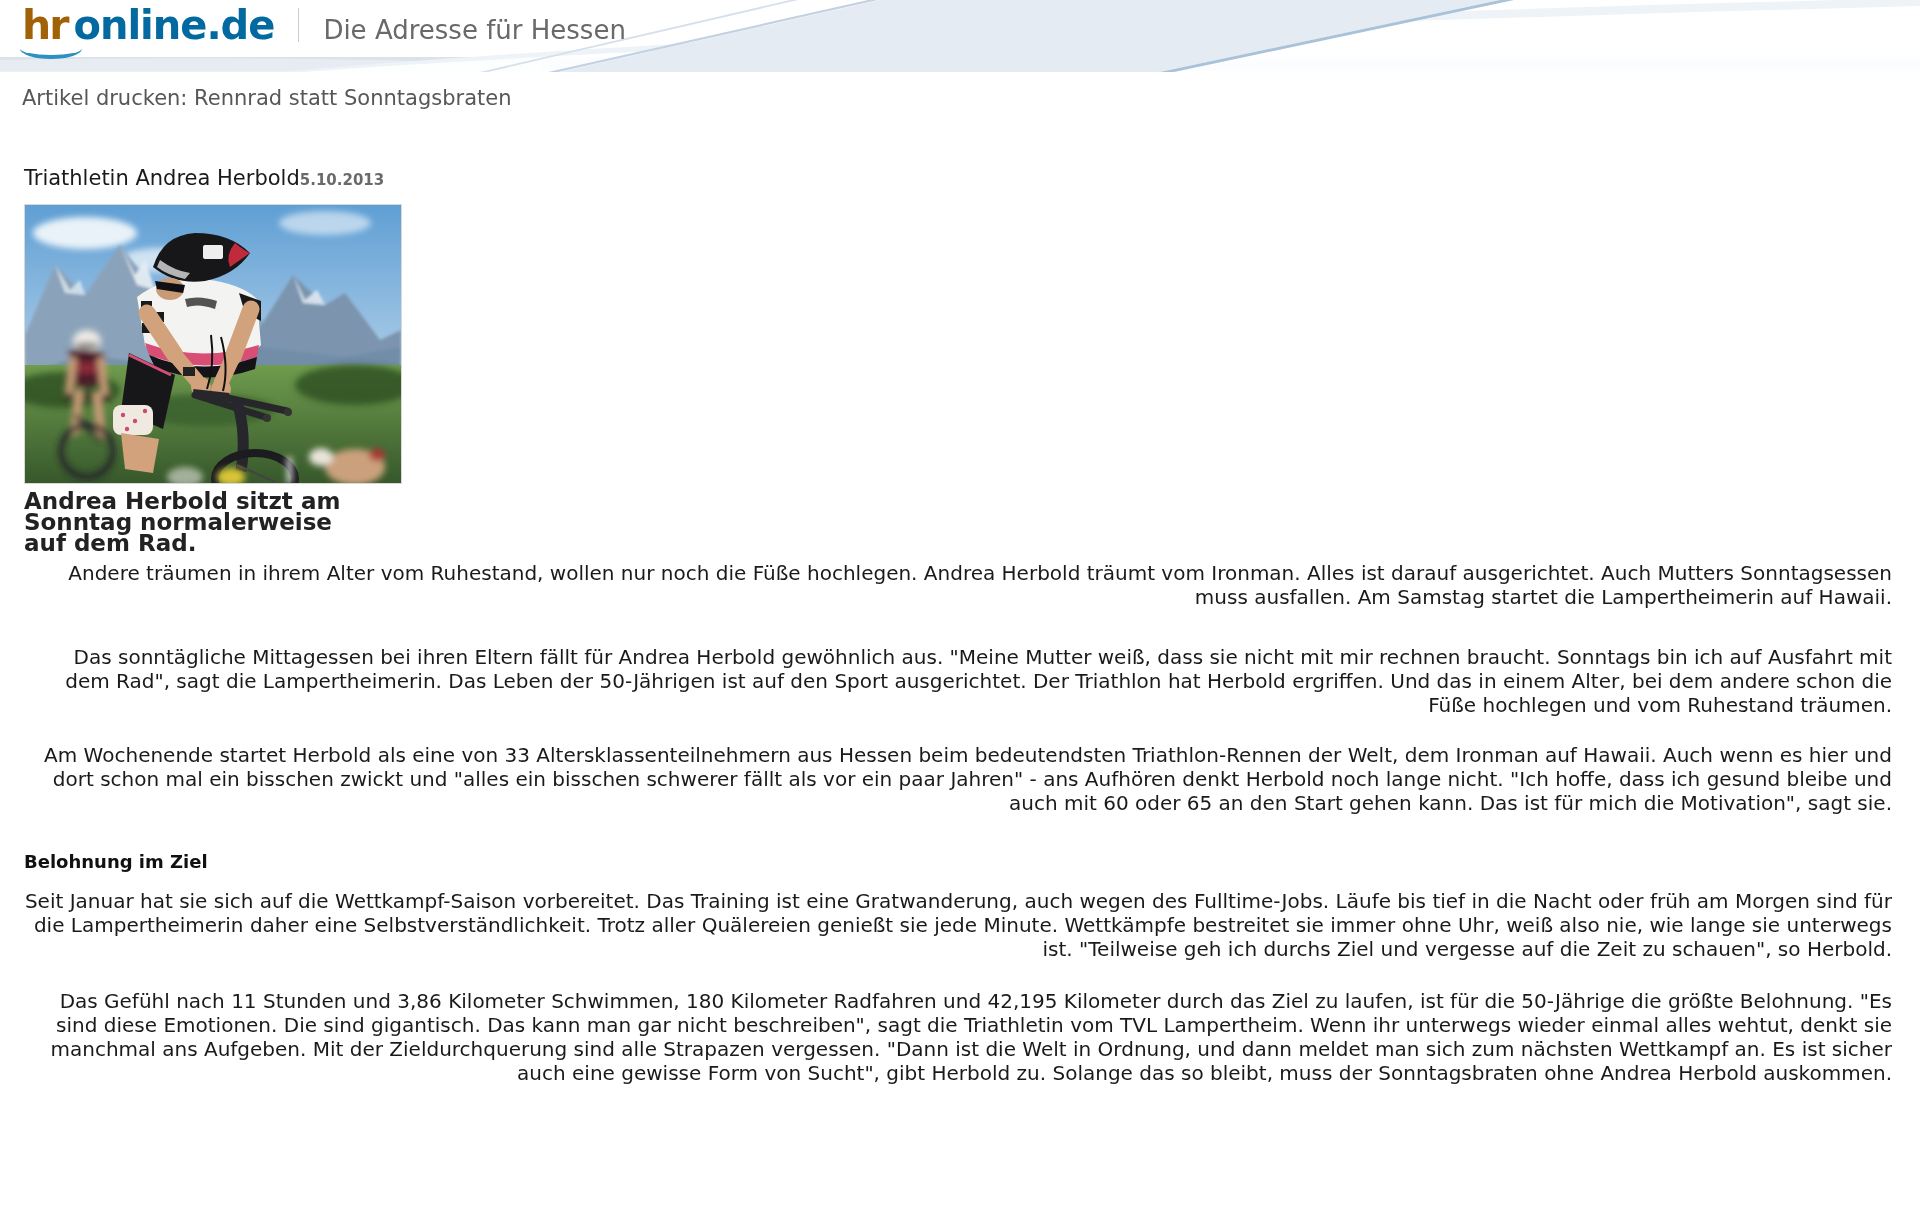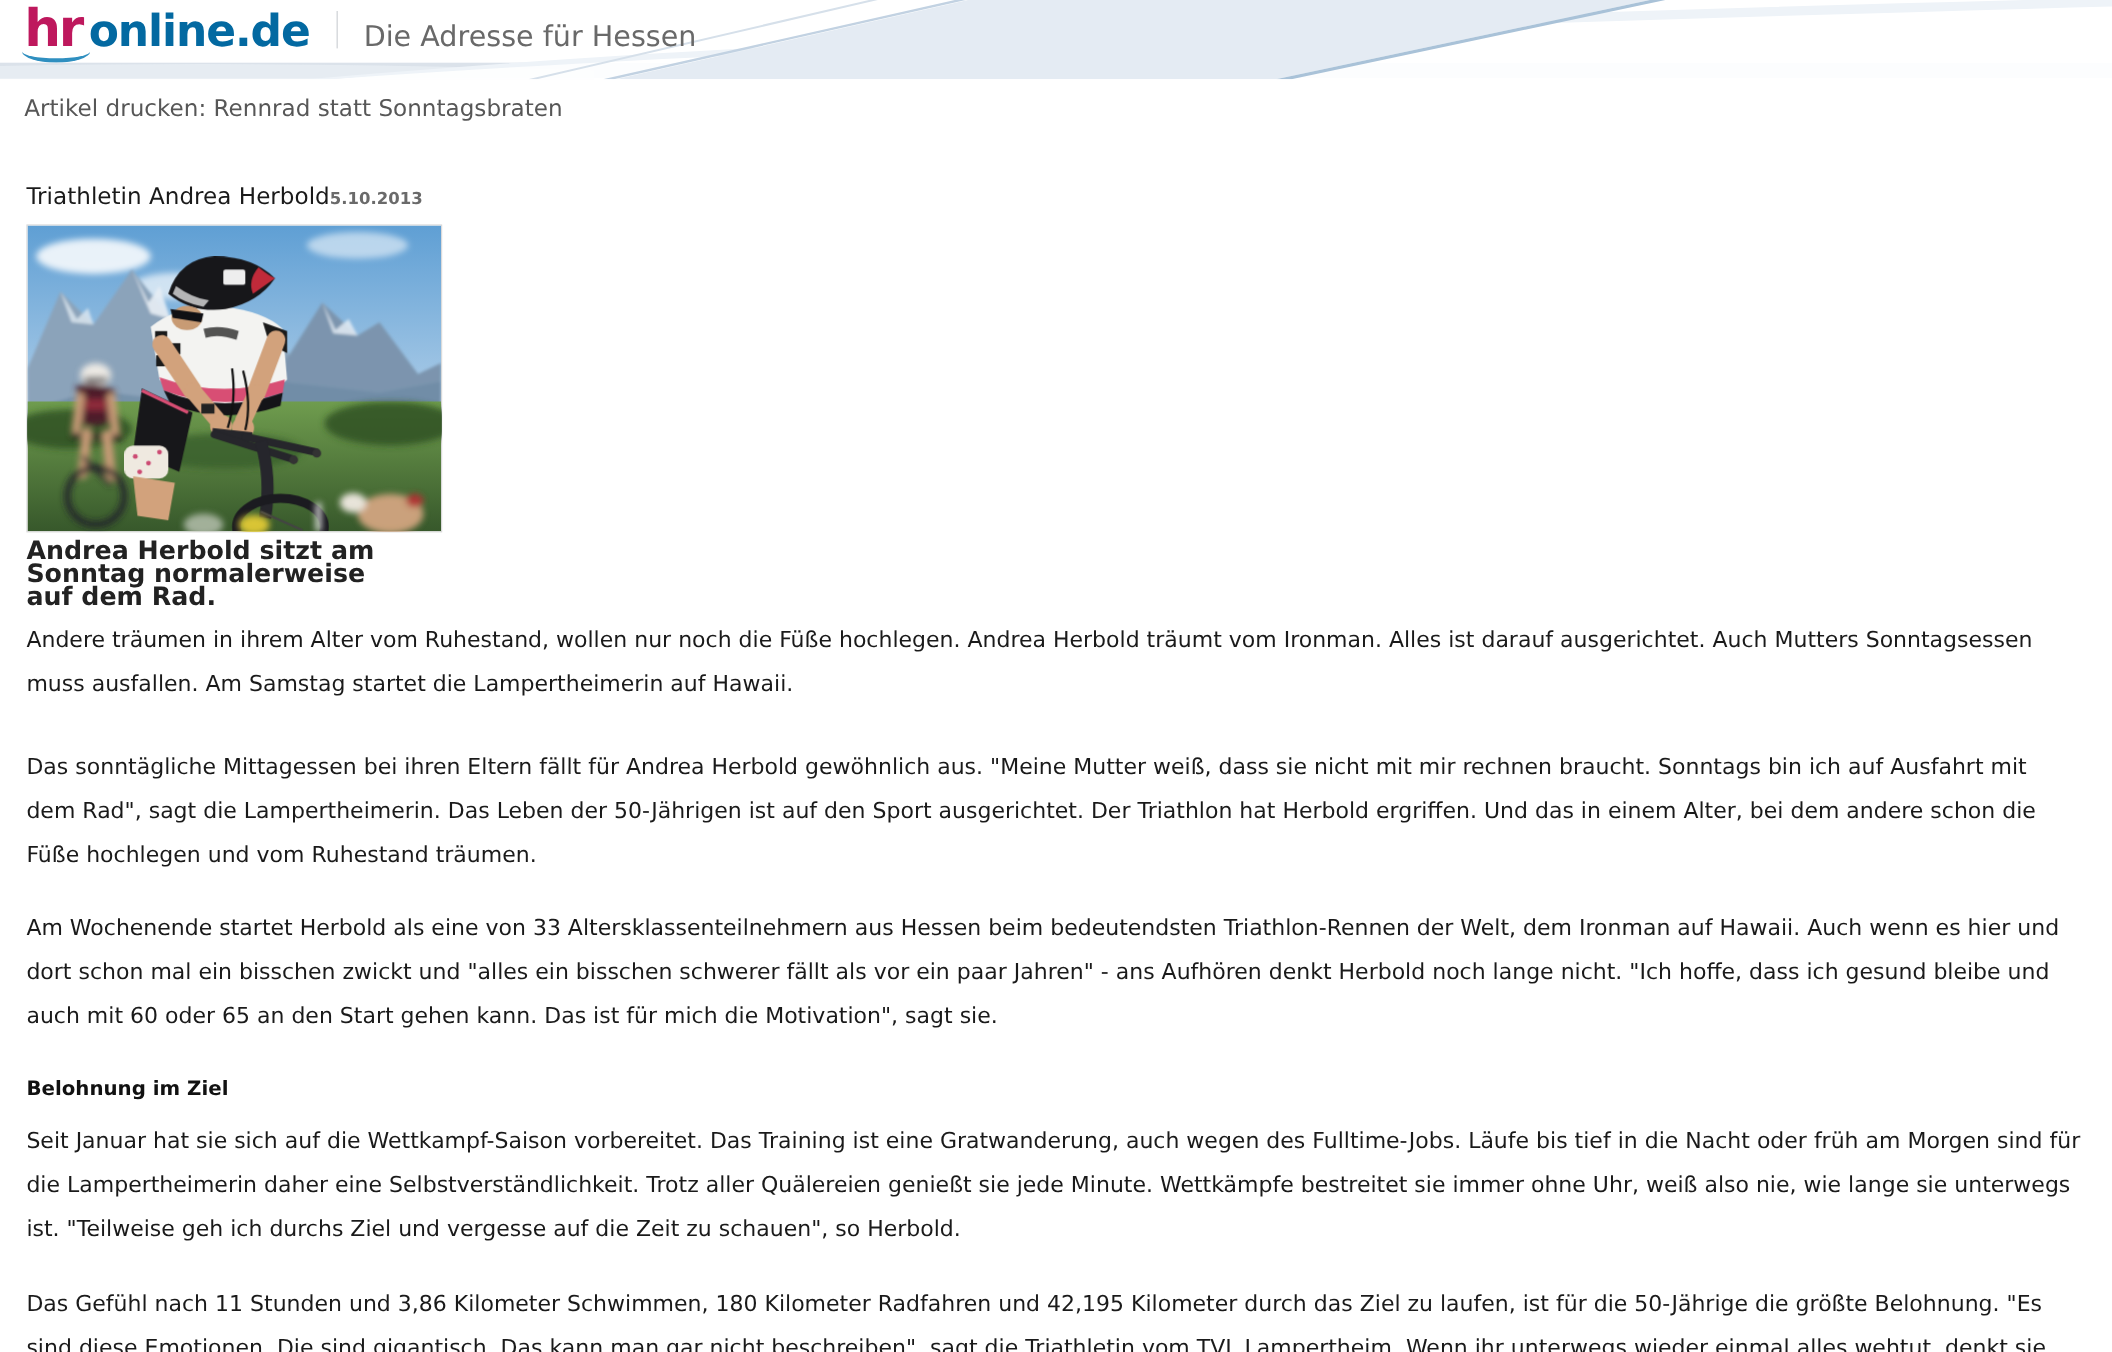--- a/index.html
+++ b/index.html
@@ -5,38 +5,38 @@
   html,body{margin:0;padding:0;}
   body{
     width:1920px;height:1229px;overflow:hidden;background:#ffffff;
     font-family:"DejaVu Sans","Liberation Sans",sans-serif;color:#1a1a1a;
   }
   
   .header{position:relative;height:72px;}
   .header-bg{position:absolute;top:0;left:0;display:block;}
   .logo-row{position:absolute;top:2px;left:22px;display:flex;align-items:baseline;}
   .logo-hr-wrap{position:relative;display:inline-block;}
-  .logo-hr{font-size:47px;font-weight:bold;color:#be185d;letter-spacing:-2px;line-height:1.05;}
+  .logo-hr{font-size:41px;font-weight:bold;color:#a16207;letter-spacing:-2px;line-height:1.05;}
   .logo-arc{position:absolute;left:-2px;top:34px;width:62px;height:17px;
             border-bottom:4px solid #2f8fc0;border-radius:50%;}
   .logo-domain{font-size:40px;font-weight:bold;color:#0369a1;letter-spacing:-1px;margin-left:6px;}
   .logo-sep{width:1px;height:34px;background:#c9ccd1;margin:0 24px;align-self:center;}
   .tagline{font-size:26px;color:#696969;}
   
   .breadcrumb{margin:14px 0 0 22px;font-size:21px;color:#575757;}
   
   .content{padding:0 28px 0 24px;}
   .kicker-row{display:flex;align-items:baseline;margin-top:56px;}
   .kicker{font-size:21px;color:#1a1a1a;}
   .date{font-size:15px;font-weight:bold;color:#6a6a6a;}
   h1.headline{font-size:30px;line-height:36px;margin:4px 0 0 0;color:#0f0f0f;letter-spacing:-0.5px;}
   figure{margin:14px 0 0 0;padding:0;}
   .photo-svg{display:block;border:1px solid #d8d8d8;}
   figcaption{font-size:23px;font-weight:bold;line-height:21px;max-width:330px;margin-top:7px;color:#222222;}
-  .content p{font-size:20px;line-height:40px;margin:26px 0 0 0;}
+  .content p{font-size:20px;line-height:24px;margin:26px 0 0 0;text-align:right;}
   p.lead{margin-top:7px;}
   p.first-body{margin-top:36px;}
   h2.subhead{font-size:18px;line-height:26px;margin:34px 0 0 0;color:#111111;}
   p.after-h2{margin-top:14px;}
   p.last{margin-top:28px;}
 </style>
 </head>
 <body>
 
 <div class="page">

